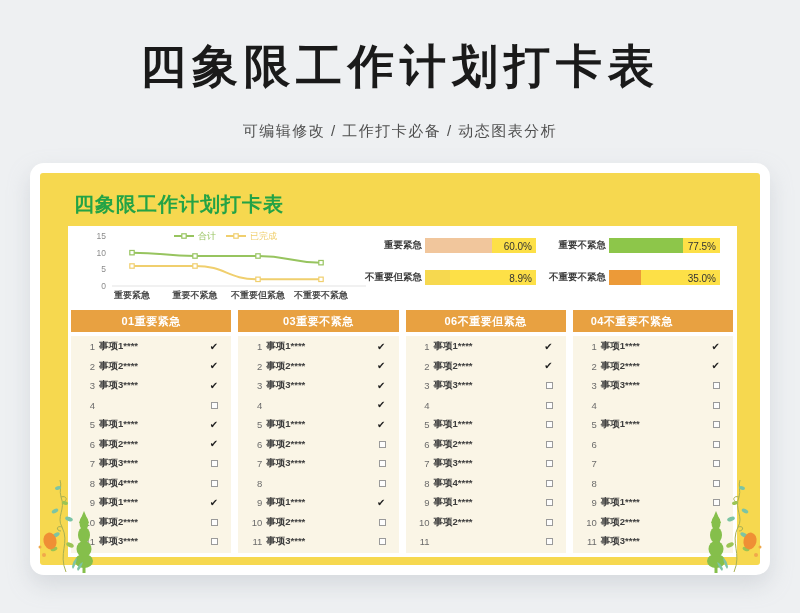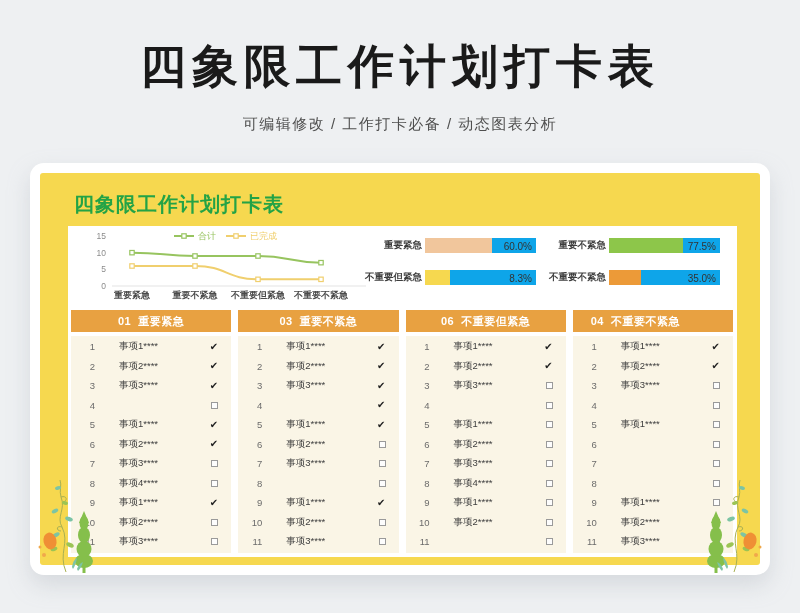--- a/index.html
+++ b/index.html
@@ -7,21 +7,21 @@
     width:800px;height:613px;overflow:hidden;position:relative;
     background:#eef0f2;
     font-family:"Liberation Sans","DejaVu Sans",sans-serif;
   }
   .page-title{
     position:absolute;left:0;top:36px;width:800px;margin:0;
     text-align:center;font-size:46px;font-weight:800;color:#1a1a1a;
     letter-spacing:6px;
   }
   .page-subtitle{
-    position:absolute;left:0;top:115px;width:800px;
+    position:absolute;left:0;top:122px;width:800px;
     text-align:center;font-size:15px;color:#4f4f4f;letter-spacing:1.5px;
   }
   .card{
     position:absolute;left:30px;top:163px;width:740px;height:412px;
     background:#ffffff;border-radius:14px;
     box-shadow:0 10px 22px rgba(170,176,184,0.35);
   }
   .yellow-bg{
     position:absolute;left:10px;top:10px;right:10px;bottom:10px;
     background:#f6d84f;border-radius:3px;
@@ -34,36 +34,36 @@
     position:absolute;left:28px;top:53px;width:669px;height:331px;
     background:#ffffff;
   }
   .chart{position:absolute;left:6px;top:2px;}
   .bars{
     position:absolute;left:296px;top:12px;width:356px;
     display:grid;grid-template-columns:1fr 1fr;column-gap:12px;row-gap:17px;
   }
   .bar-row{display:flex;align-items:center;height:15px;}
   .bar-label{width:58px;text-align:right;font-size:9.5px;color:#3c3c3c;font-weight:600;margin-right:3px;white-space:nowrap;}
-  .bar-track{position:relative;flex:1;height:15px;background:#0ea5e9;}
+  .bar-track{position:relative;flex:1;height:15px;background:#fde047;}
   .bar-fill{position:absolute;left:0;top:0;bottom:0;}
   .bar-value{position:absolute;right:4px;top:50%;transform:translateY(-50%);font-size:10px;color:#333;}
   .quadrants{
     position:absolute;left:3px;top:84px;width:662px;
     display:grid;grid-template-columns:repeat(4,1fr);gap:7px;
   }
   .quad-header{
     height:22px;background:#e8a141;color:#fff;font-size:11px;font-weight:700;
-    display:flex;align-items:center;justify-content:center;gap:7px;letter-spacing:0.5px;
+    display:flex;align-items:center;justify-content:center;letter-spacing:0.5px;
   }
   .quad:last-child .quad-header{justify-content:flex-start;padding-left:18px;}
   .quad-rows{margin-top:4px;background:#faf5e6;padding:1px 0;}
   .q-row{height:19.5px;display:flex;align-items:center;padding:0 13px 0 8px;}
   .row-num{width:16px;text-align:right;font-size:9.5px;color:#6b6b6b;flex:none;}
-  .row-item{margin-left:24px;font-size:9.5px;color:#3e3e3e;white-space:nowrap;}
+  .row-item{margin-left:4px;font-size:9.5px;color:#3e3e3e;white-space:nowrap;font-weight:bold;}
   .row-check{margin-left:auto;display:flex;align-items:center;}
   .check-mark{font-size:10px;line-height:10px;color:#222;font-weight:700;}
   .check-box{width:5px;height:5px;border:1px solid #9a9a9a;background:#fdfdfd;}
   .plant{position:absolute;bottom:0;width:85px;height:100px;z-index:5;pointer-events:none;}
   .plant-left{left:2px;}
   .plant-right{right:2px;transform:scaleX(-1);}
 </style>
 </head>
 <body>
 
@@ -113,21 +113,21 @@
             <span class="bar-label">重要不紧急</span>
             <div class="bar-track">
               <div class="bar-fill" style="width: 66.7%; background: rgb(141, 198, 74);"></div>
               <span class="bar-value">77.5%</span>
             </div>
           </div>
           <div class="bar-row">
             <span class="bar-label">不重要但紧急</span>
             <div class="bar-track">
               <div class="bar-fill" style="width: 22.2%; background: rgb(246, 216, 79);"></div>
-              <span class="bar-value">8.3%</span>
+              <span class="bar-value">8.9%</span>
             </div>
           </div>
           <div class="bar-row">
             <span class="bar-label">不重要不紧急</span>
             <div class="bar-track">
               <div class="bar-fill" style="width: 28.6%; background: rgb(236, 154, 56);"></div>
               <span class="bar-value">35.0%</span>
             </div>
           </div>
         </div>

